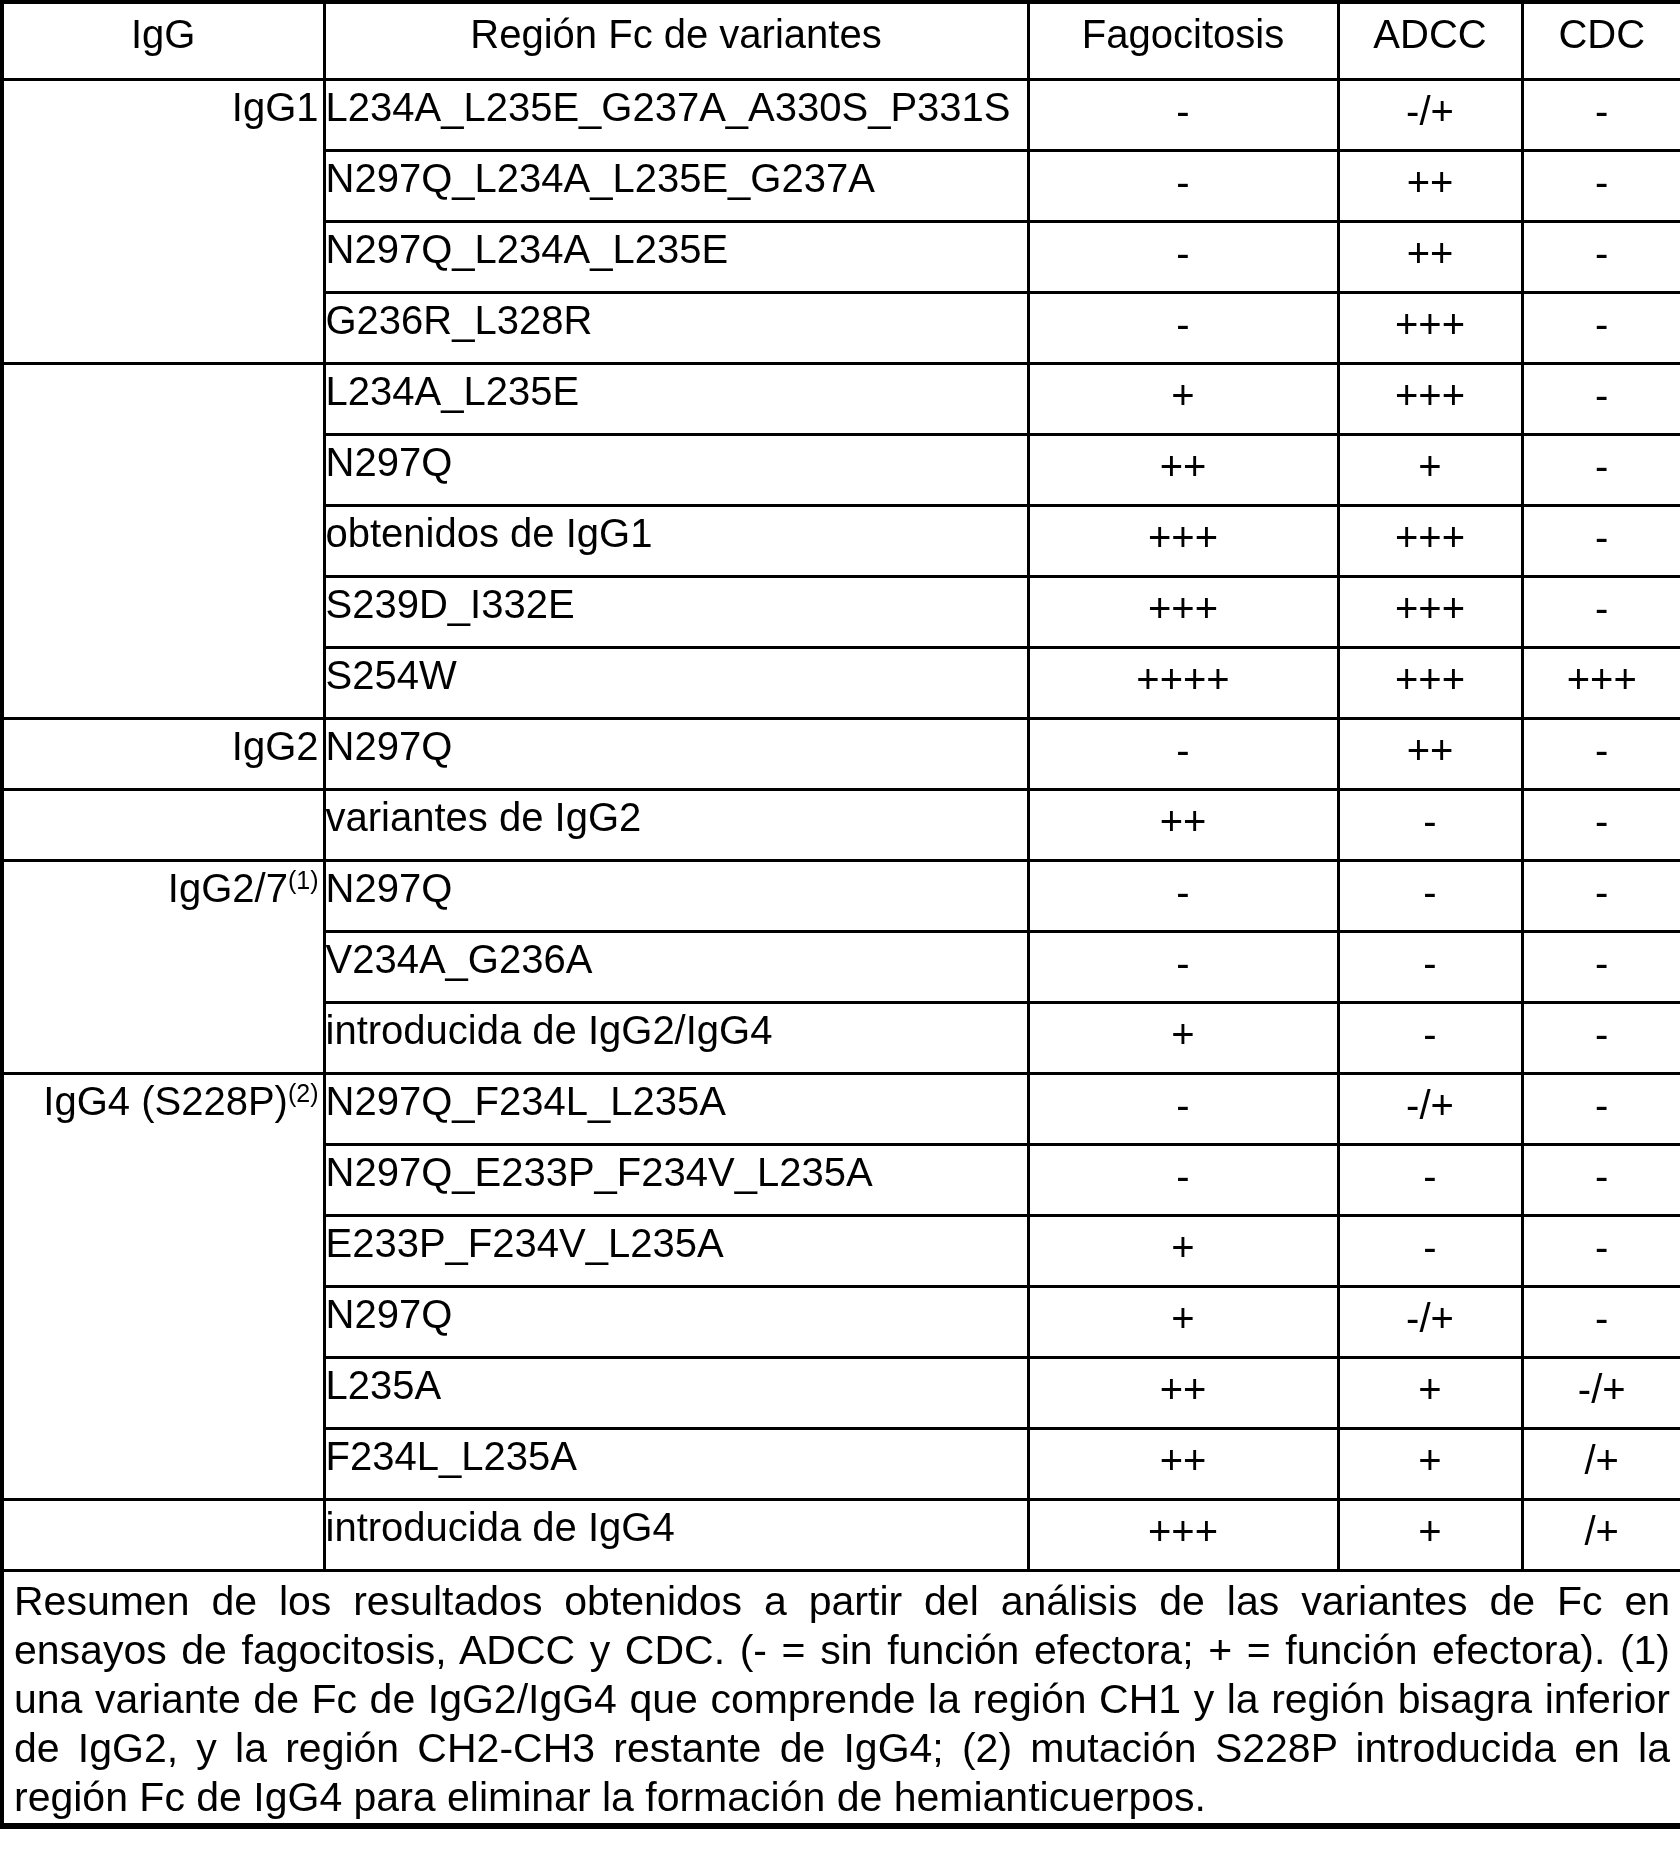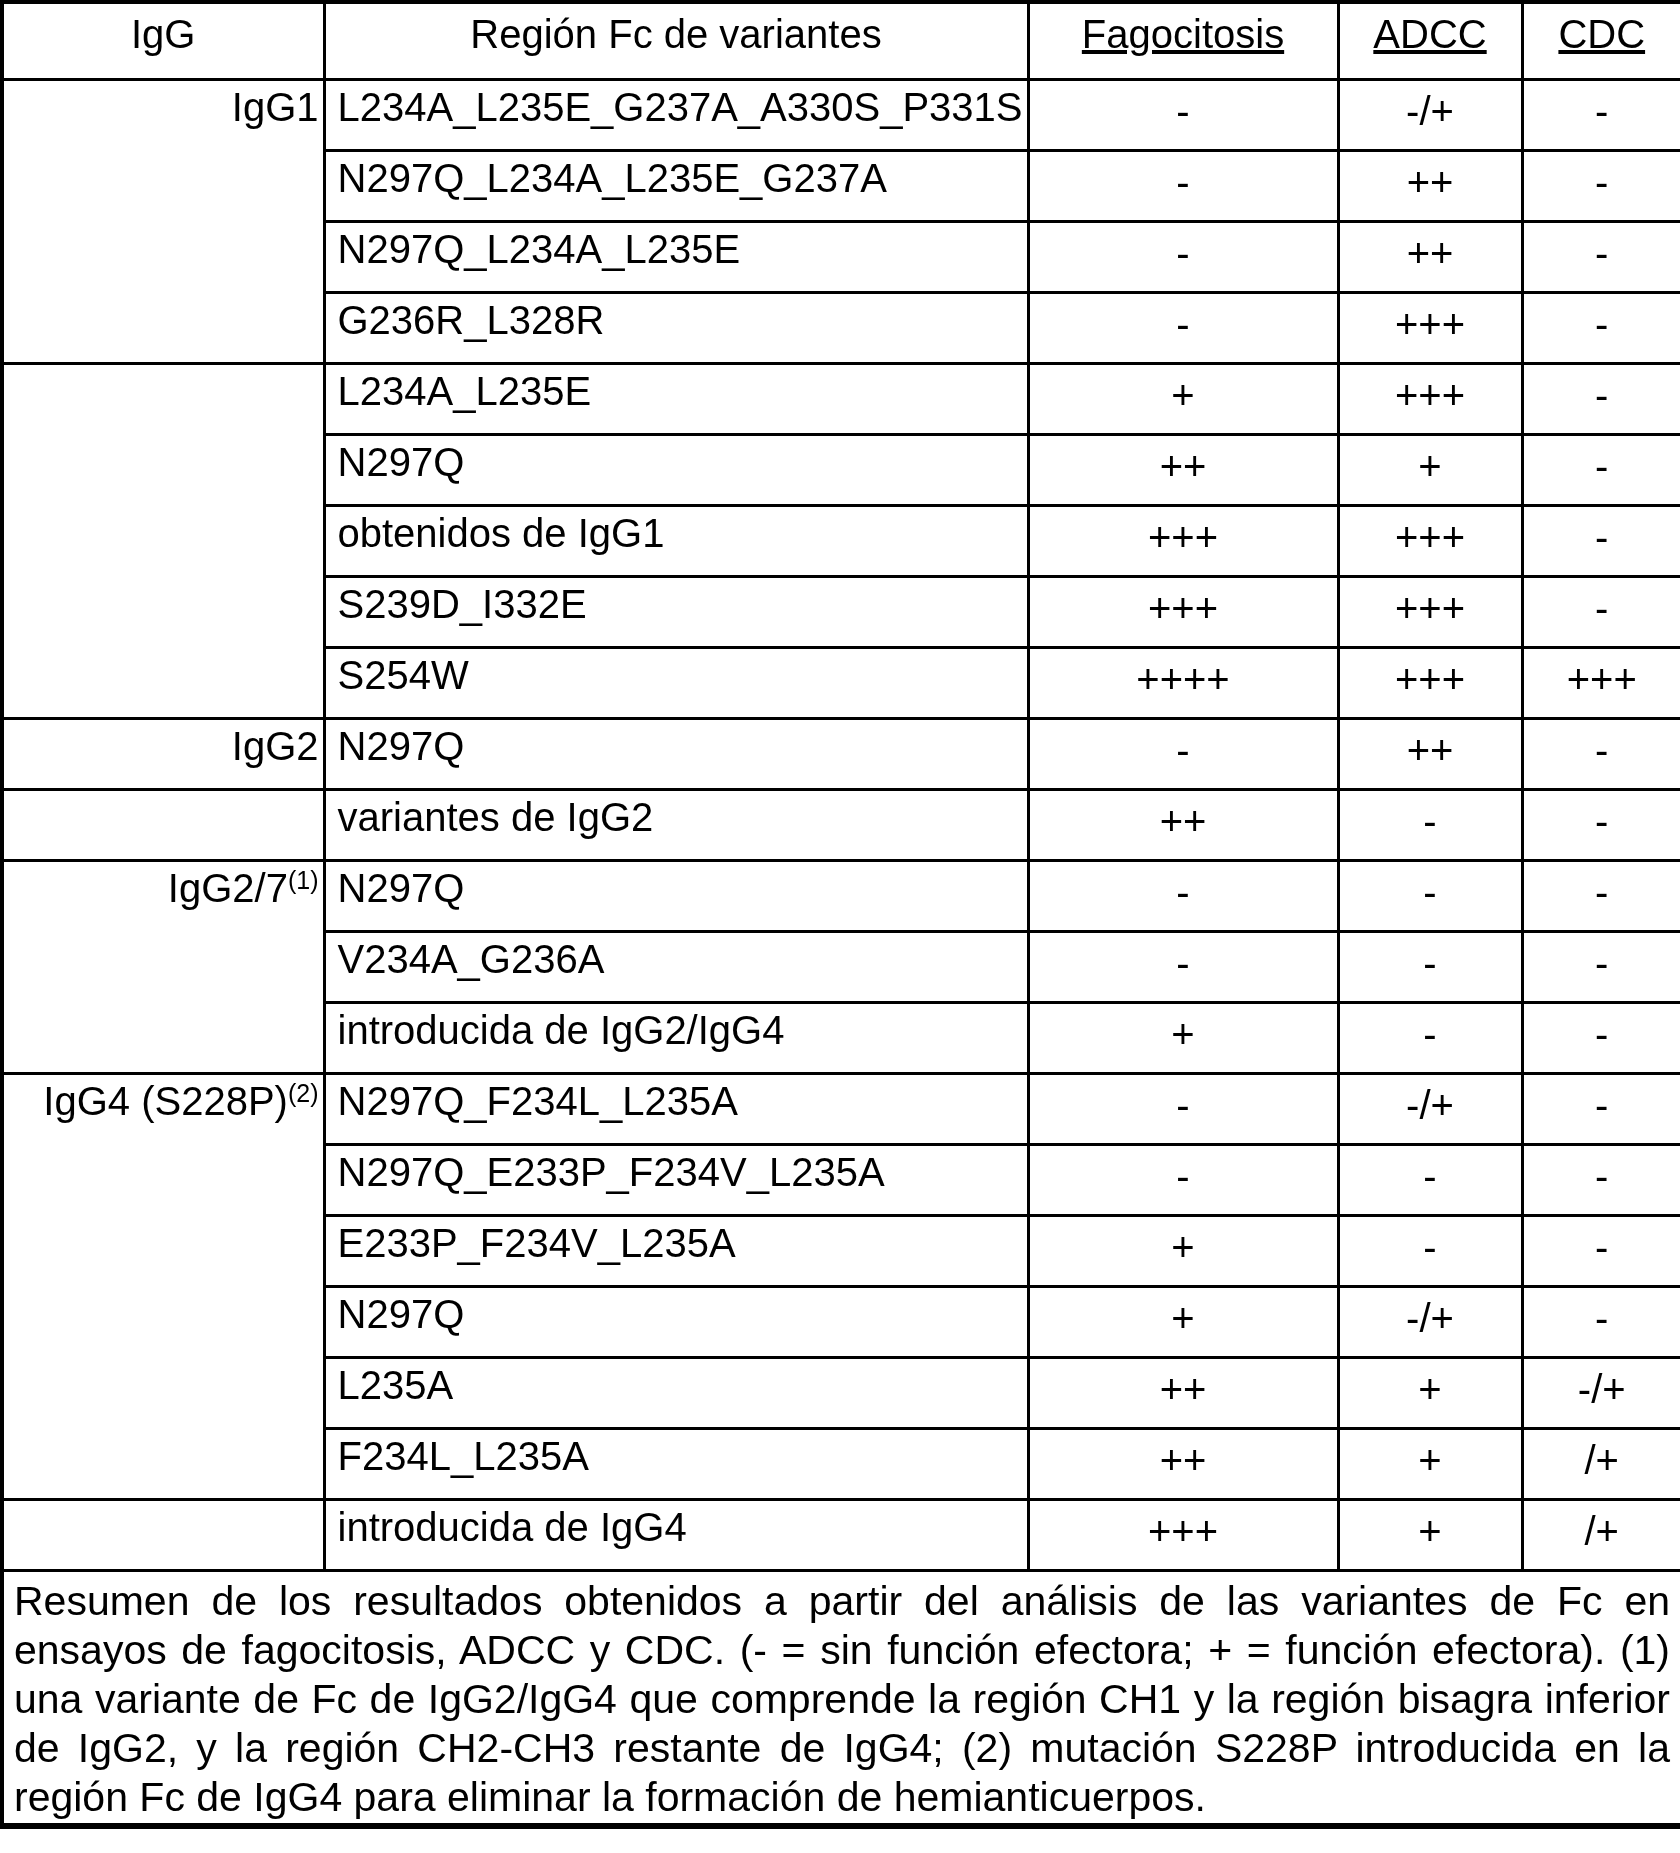--- a/index.html
+++ b/index.html
@@ -28,32 +28,32 @@
     overflow: hidden;
   }
   thead th {
     font-size: 40px;
     line-height: 1.1;
     padding: 8px 8px 0 8px;
     height: 66px;
     text-align: center;
     white-space: nowrap;
   }
-  thead th.center { text-align: center; text-decoration: underline; }
+  thead th.center { text-align: center; }
   td.igg-cell {
     font-size: 40px;
     line-height: 1.1;
     padding: 4px 4px 0 8px;
     text-align: right;
     white-space: nowrap;
   }
   td.region-cell {
     font-size: 40px;
     line-height: 1.1;
-    padding: 4px 4px 0 12px;
+    padding: 4px 4px 0 0;
     height: 64px;
     text-align: left;
     white-space: nowrap;
     margin-top: 8px;
   }
   td.val-cell {
     font-size: 40px;
     line-height: 1.1;
     padding: 8px 0 0 0;
     text-align: center;

